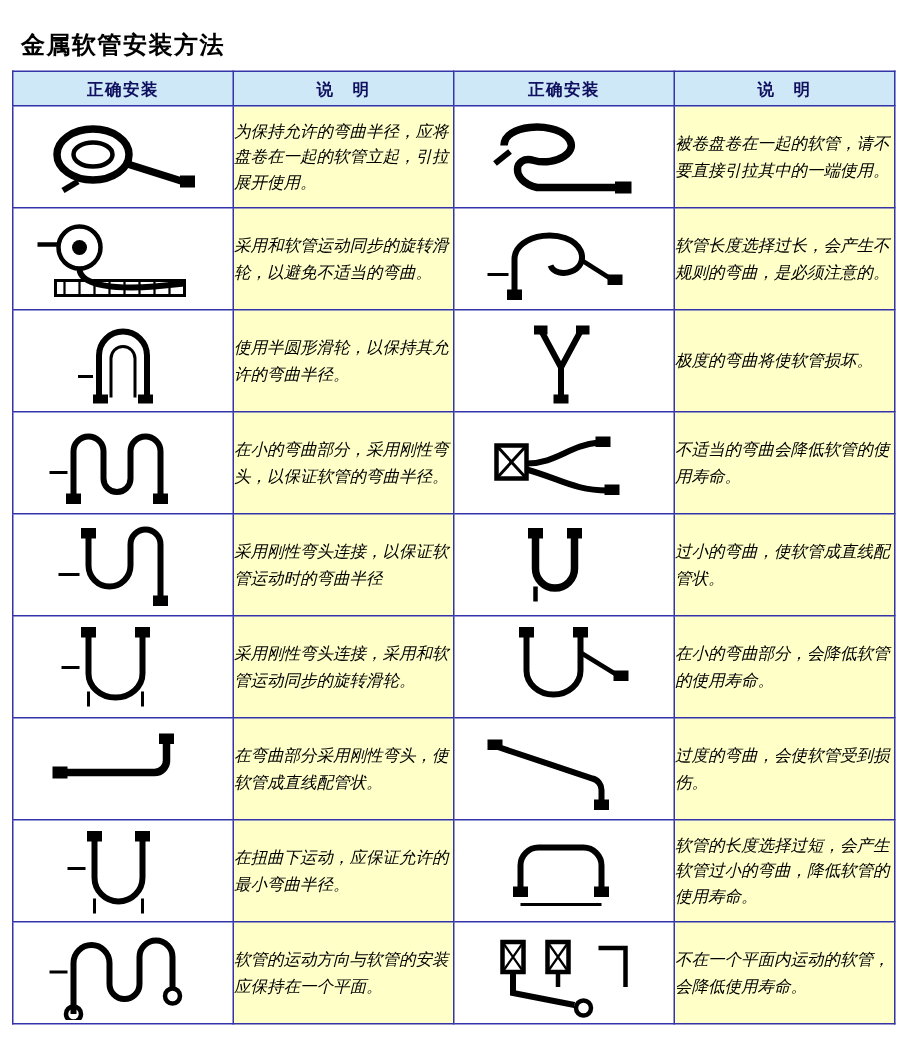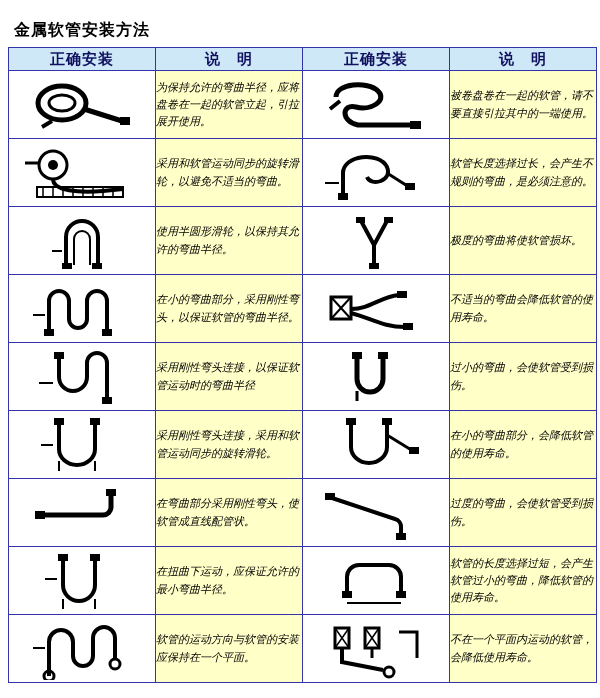--- a/index.html
+++ b/index.html
@@ -34,21 +34,21 @@
     table-layout: fixed;
     border: 1px solid #2222aa;
   }
   table.matrix td, table.matrix th {
     border: 1px solid #3333aa;
     vertical-align: middle;
     padding: 0;
   }
   thead th {
     background: #cfe8f7;
-    font-size: 15px;
+    font-size: 11px;
     font-weight: bold;
     height: 22px;
     color: #101060;
     text-align: center;
     letter-spacing: 1px;
   }
   .col-img { width: 146px; }
   .col-txt { width: 146px; }
   td.imgcell {
     background: #ffffff;
@@ -188,21 +188,21 @@
         </td>
         <td class="txtcell">采用刚性弯头连接，以保证软管运动时的弯曲半径</td>
         <td class="imgcell">
           <svg class="sketch" width="126" height="60" viewBox="0 0 126 60">
             <path d="M44 8 L44 32 A13 13 0 0 0 70 32 L70 10" fill="none" stroke="#000" stroke-width="5"></path>
             <rect x="39" y="5" width="10" height="7" fill="#000"></rect>
             <rect x="65" y="5" width="10" height="7" fill="#000"></rect>
             <path d="M44 44 L44 54" stroke="#000" stroke-width="3"></path>
           </svg>
         </td>
-        <td class="txtcell">过小的弯曲，会使软管受到损伤。</td>
+        <td class="txtcell">过小的弯曲，使软管成直线配管状。</td>
       </tr>
 
       <tr>
         <td class="imgcell">
           <svg class="sketch" width="126" height="60" viewBox="0 0 126 60">
             <path d="M40 6 L40 34 A18 16 0 0 0 76 34 L76 6" fill="none" stroke="#000" stroke-width="4"></path>
             <rect x="35" y="3" width="10" height="7" fill="#000"></rect>
             <rect x="71" y="3" width="10" height="7" fill="#000"></rect>
             <path d="M40 46 L40 56 M76 46 L76 56" stroke="#000" stroke-width="2"></path>
             <path d="M22 30 L34 30" stroke="#000" stroke-width="2"></path>

